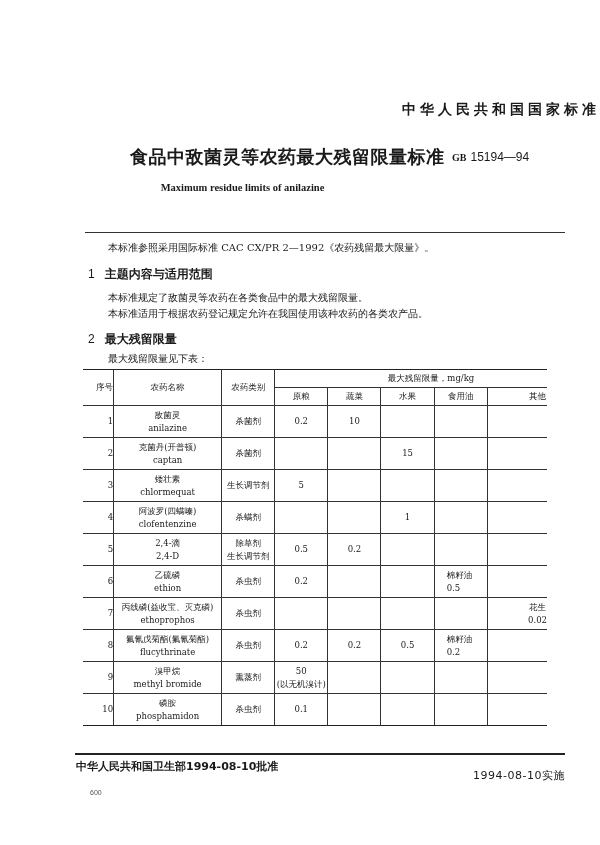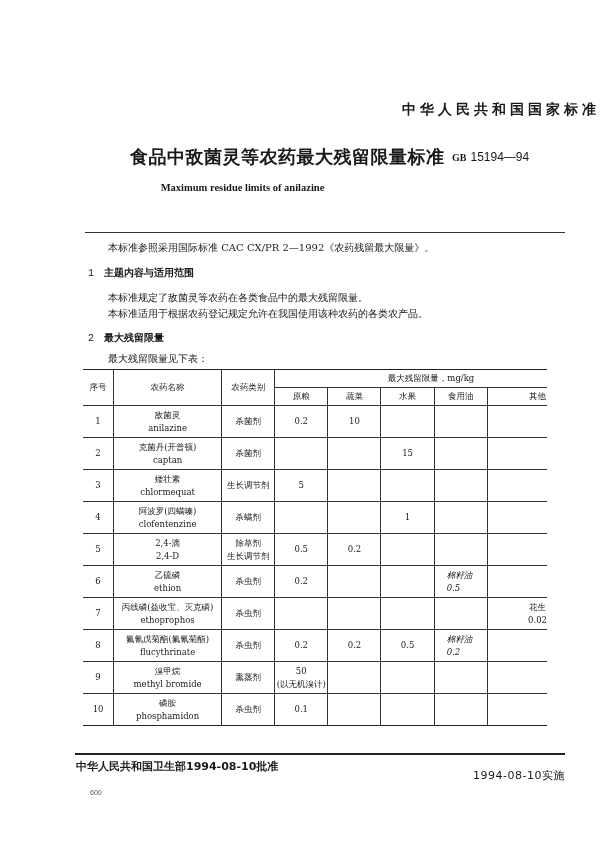--- a/index.html
+++ b/index.html
@@ -23,39 +23,39 @@
     font-family: "Liberation Sans", sans-serif;
   }
   .stdcode .gb { font-family: "Liberation Serif", serif; font-weight: bold; font-size: 10px; margin-right: 4px; text-align: right; }
   .en-title {
     top: 178px; left: 0; width: 485px; text-align: center;
     font-family: "Liberation Serif", serif; font-weight: bold; font-size: 10.5px;
     line-height: 20px;
   }
   .hr { left: 85px; width: 480px; height: 1px; background: #333; }
   .para { font-size: 10px; font-family: "DejaVu Serif", serif; }
-  .heading { font-size: 10px; font-family: Liberation Mono, monospace; font-weight: bold; }
+  .heading { font-size: 12px; font-family: Liberation Sans, sans-serif; font-weight: bold; }
   .heading .num { font-weight: normal; margin-right: 10px; }
   table.mrl {
     position: absolute; top: 369px; left: 83px; width: 464px;
     border-collapse: collapse; font-size: 8.5px;
     font-family: "DejaVu Serif", serif;
   }
   table.mrl th, table.mrl td {
     border: 1px solid #333; text-align: center; vertical-align: middle;
     padding: 0; font-weight: normal; line-height: 13px;
   }
   table.mrl tr:first-child th { border-top: 1.5px solid #222; }
   table.mrl tr.last td { border-bottom: 1.5px solid #222; }
-  table.mrl th.c-left, table.mrl td.c-left { border-left: none; }
+  table.mrl th.c-left, table.mrl td.c-left { border-left: none; text-align: right; }
   table.mrl th.c-right, table.mrl td.c-right { border-right: none; padding-left: 40px; }
   table.mrl tr.hdr1 th { height: 17px; }
   table.mrl tr.hdr2 th { height: 17px; }
   table.mrl tbody tr td { height: 31px; }
-  .val-left { text-align: left !important; padding-left: 12px !important; font-style: italic; }
+  .val-left { text-align: left !important; padding-left: 12px !important; }
   .footer-rule { top: 753px; left: 75px; width: 490px; height: 1.5px; background: #222; }
   .footer-left {
     top: 759px; left: 76px; font-family: "DejaVu Sans", sans-serif;
     font-weight: bold; font-size: 11px;
   }
   .footer-right {
     top: 768px; right: 35px; font-family: "DejaVu Sans", sans-serif;
     font-weight: normal; font-size: 11px; letter-spacing: 0.5px;
   }
   .pageno { top: 789px; left: 90px; font-size: 7px; color: #555; font-family: "Liberation Sans", sans-serif; }

